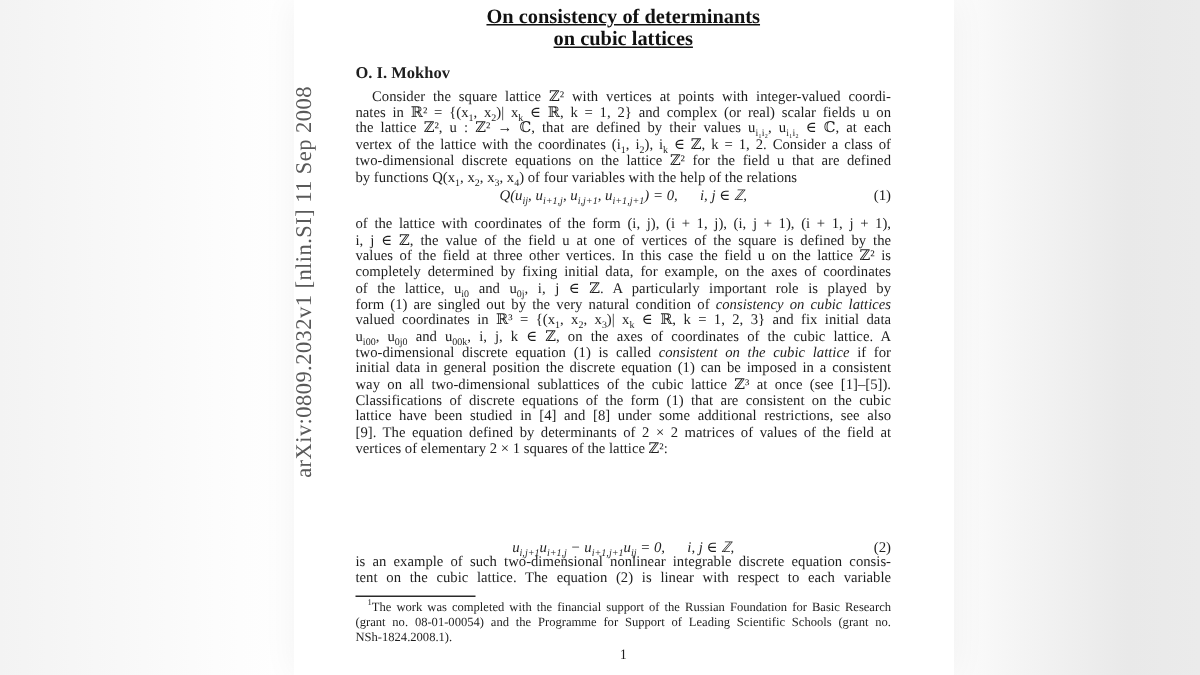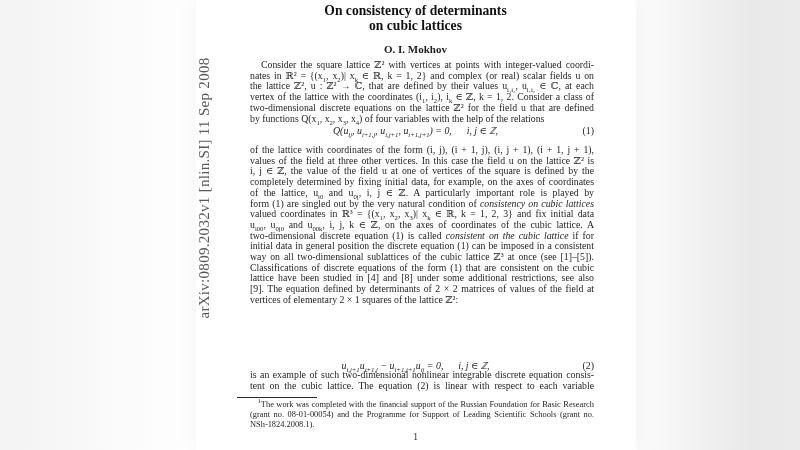--- a/index.html
+++ b/index.html
@@ -9,30 +9,30 @@
     font-family:"Liberation Serif","DejaVu Serif",serif;color:#1e1e1e;
   }
   .paper{position:absolute;left:196px;top:0;width:440px;height:450px;background:#ffffff;box-shadow:0 0 22px rgba(0,0,0,.05);}
   .stamp{
     position:absolute;left:204px;top:188px;white-space:nowrap;
     transform:translate(-50%,-50%) rotate(-90deg);
     font-size:15px;color:#595959;letter-spacing:.3px;
   }
   .col{position:absolute;left:237px;top:0;width:357px;height:450px;font-size:9.8px;line-height:10.7px;}
   .block{position:absolute;left:0;width:100%;}
-  .title{top:3px;text-align:center;font-weight:bold;font-size:13.6px;line-height:15.2px;color:#111;}
-  .author{top:44px;text-align:center;font-weight:bold;font-size:11px;font-family:Liberation Serif, serif;}
+  .title{top:3px;text-align:center;font-weight:bold;font-size:13.6px;line-height:15.2px;color:#111;text-decoration:underline;}
+  .author{top:44px;text-align:left;font-weight:bold;font-size:11px;font-family:Liberation Serif, serif;}
   .para1{top:60px;}
   .eq1{top:126px;}
   .para2{top:145px;}
   .eq2{top:350px;}
   .para3{top:370px;}
   .fnote{top:397px;font-size:8.4px;line-height:9.8px;}
   .pageno{top:432px;text-align:center;font-size:9.5px;}
-  .line{text-align:justify;text-align-last:justify;margin-left:13px;}
+  .line{text-align:justify;text-align-last:justify;}
   .endnat .line:last-child{text-align-last:left;}
   .indent1 .line:first-child{text-indent:11px;}
   .fnote .line:first-child{text-indent:8px;}
   .eq{position:relative;font-size:9.9px;}
   .eq-body{text-align:center;font-style:italic;white-space:pre;}
   .eq-num{position:absolute;right:0;top:0;font-style:normal;}
   .fnrule{width:80px;border-top:1px solid #2a2a2a;margin:0 0 2px 0;height:0;}
   sub,sup{font-size:68%;line-height:0;}
 </style>
 </head>
@@ -60,22 +60,22 @@
       <div class="line">by functions Q(x<sub>1</sub>, x<sub>2</sub>, x<sub>3</sub>, x<sub>4</sub>) of four variables with the help of the relations</div>
     </div>
 
   <div class="block eq1 eq">
     <div class="eq-body">Q(u<sub>ij</sub>, u<sub>i+1,j</sub>, u<sub>i,j+1</sub>, u<sub>i+1,j+1</sub>) = 0,      i, j ∈ ℤ,</div>
     <span class="eq-num">(1)</span>
   </div>
 
   <div class="block para2 endnat">
       <div class="line">of the lattice with coordinates of the form (i, j), (i + 1, j), (i, j + 1), (i + 1, j + 1),</div>
+      <div class="line">i, j ∈ ℤ, the value of the field u at one of vertices of the square is defined by the</div>
       <div class="line">values of the field at three other vertices. In this case the field u on the lattice ℤ² is</div>
-      <div class="line">i, j ∈ ℤ, the value of the field u at one of vertices of the square is defined by the</div>
       <div class="line">completely determined by fixing initial data, for example, on the axes of coordinates</div>
       <div class="line">of the lattice, u<sub>i0</sub> and u<sub>0j</sub>, i, j ∈ ℤ.  A particularly important role is played by</div>
       <div class="line">form (1) are singled out by the very natural condition of <i>consistency on cubic lattices</i></div>
       <div class="line">valued coordinates in ℝ³ = {(x<sub>1</sub>, x<sub>2</sub>, x<sub>3</sub>)| x<sub>k</sub> ∈ ℝ, k = 1, 2, 3} and fix initial data</div>
       <div class="line">u<sub>i00</sub>, u<sub>0j0</sub> and u<sub>00k</sub>, i, j, k ∈ ℤ, on the axes of coordinates of the cubic lattice. A</div>
       <div class="line">two-dimensional discrete equation (1) is called <i>consistent on the cubic lattice</i> if for</div>
       <div class="line">initial data in general position the discrete equation (1) can be imposed in a consistent</div>
       <div class="line">way on all two-dimensional sublattices of the cubic lattice ℤ³ at once (see [1]–[5]).</div>
       <div class="line">Classifications of discrete equations of the form (1) that are consistent on the cubic</div>
       <div class="line">lattice have been studied in [4] and [8] under some additional restrictions, see also</div>

